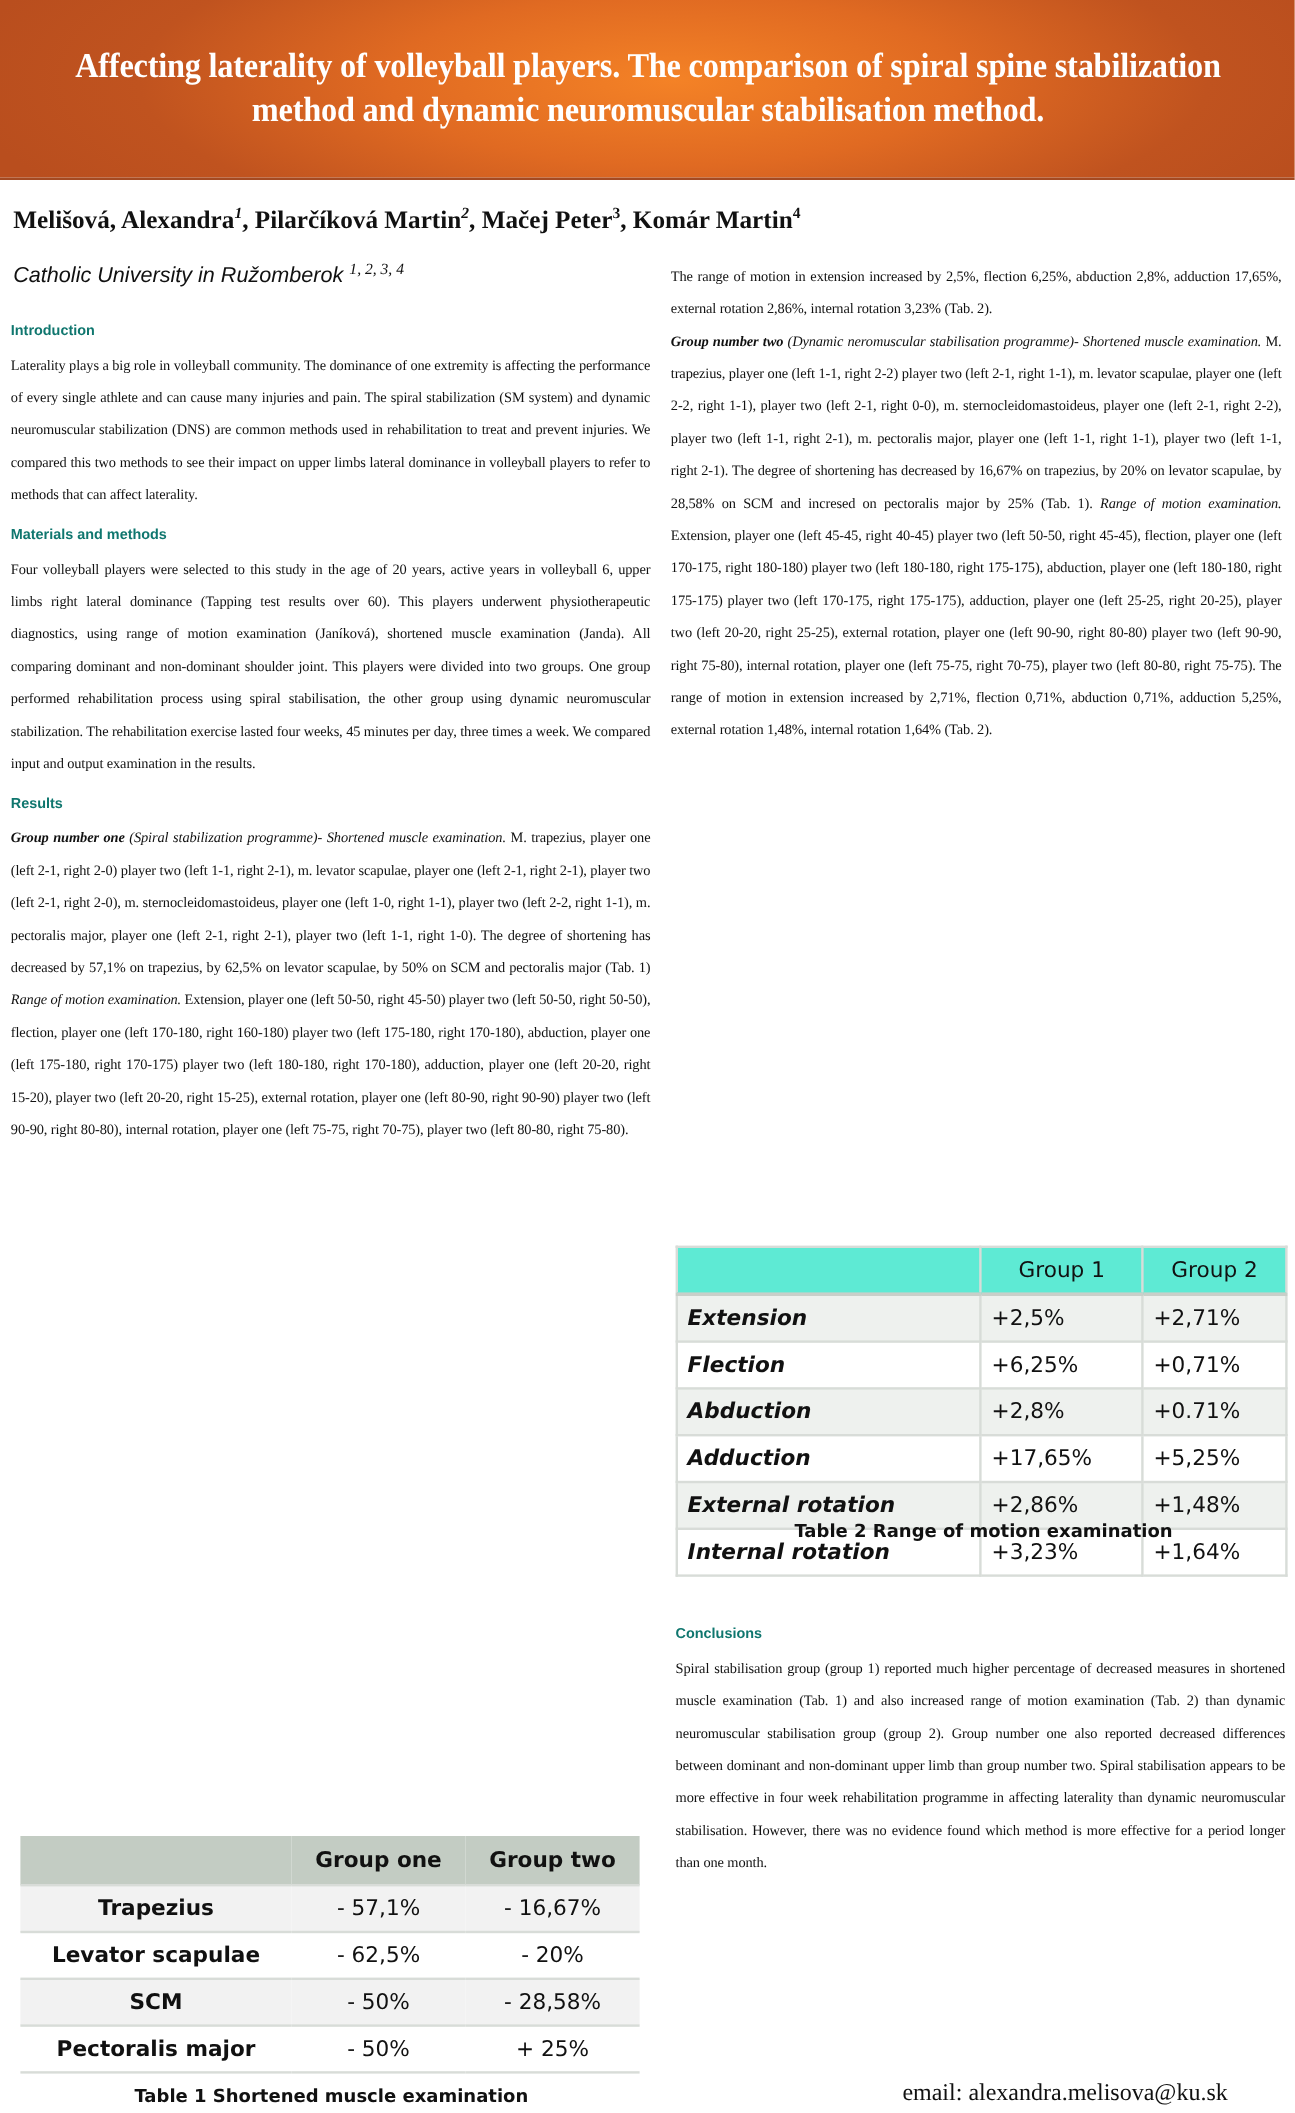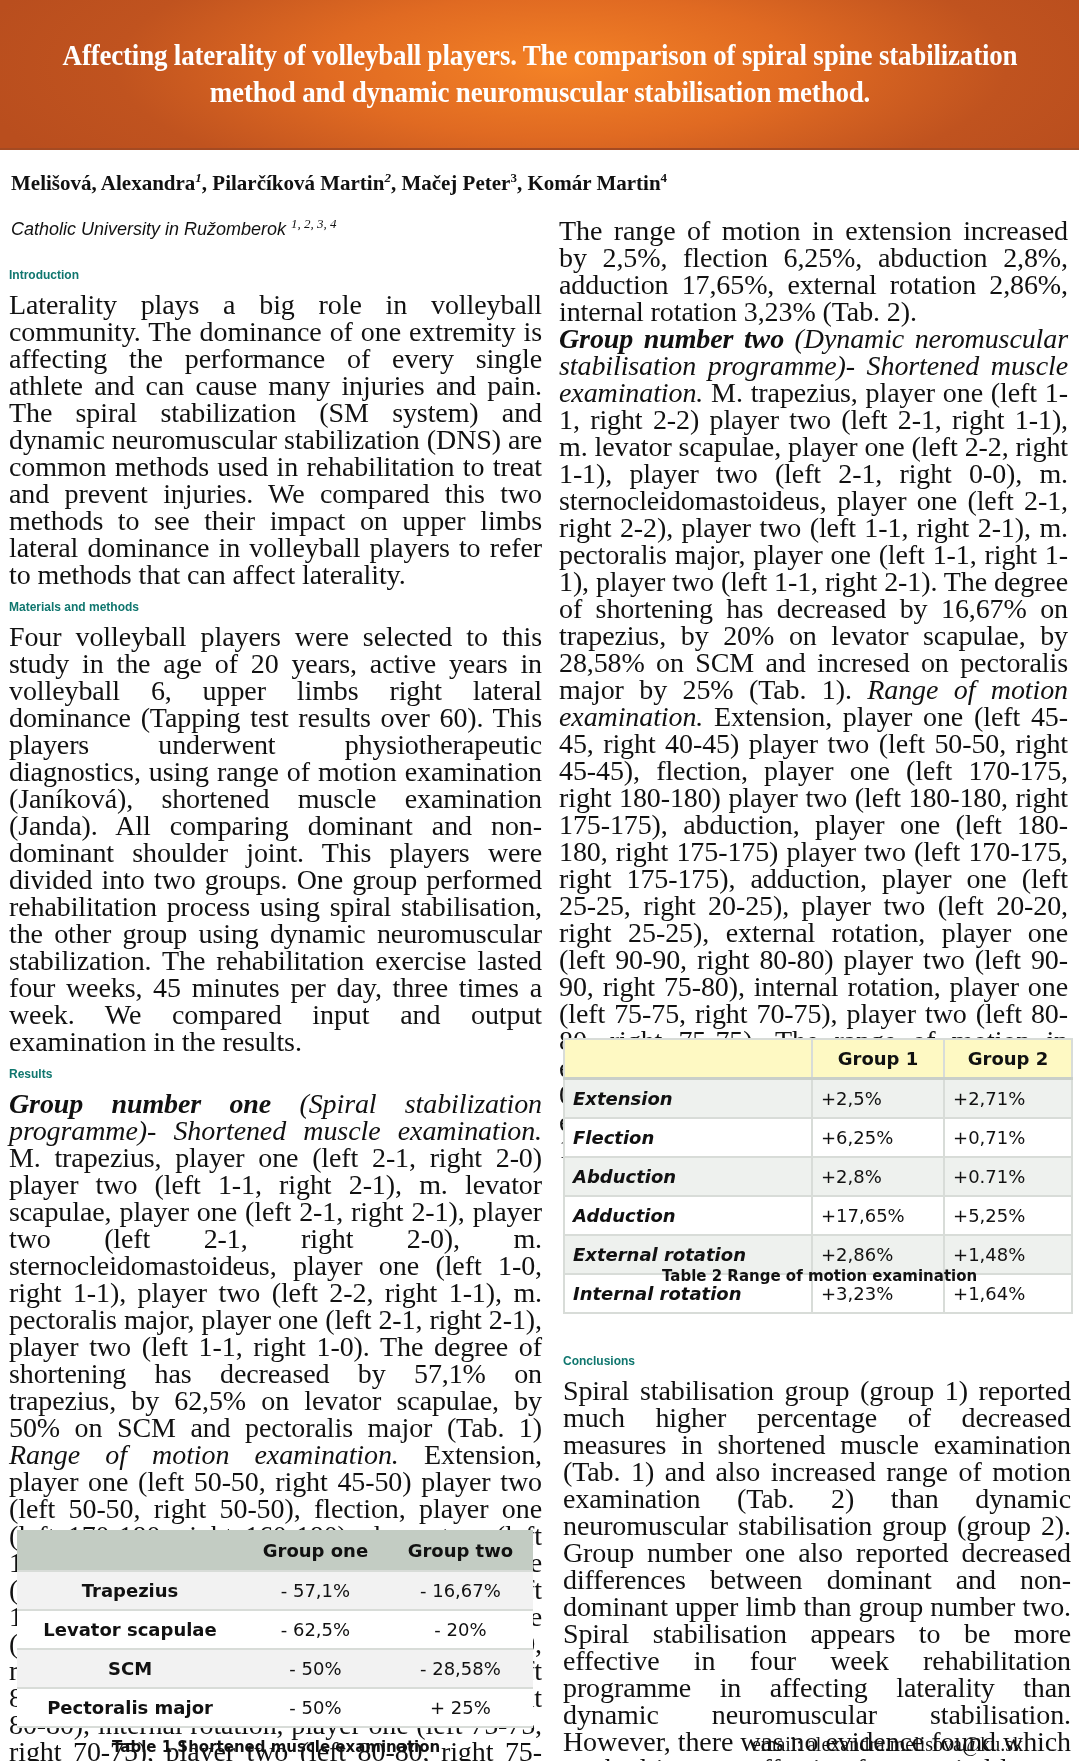--- a/index.html
+++ b/index.html
@@ -35,21 +35,21 @@
   }
   .affil sup { font-family: "Liberation Serif", serif; font-size: 13px; }
   .col { position: absolute; }
   .col-left { left: 9px; top: 262px; width: 533px; }
   .col-right { left: 559px; top: 217px; width: 509px; }
   .h2 {
     font-family: Liberation Sans, sans-serif; color: #0f766e;
     font-size: 12px; line-height: 26px; margin: 0 0 3px 0;
   }
   p.body {
-    margin: 0; font-size: 28px; line-height: 27px;
+    margin: 0; font-size: 12px; line-height: 27px;
     text-align: justify; letter-spacing: -0.1px;
   }
   .gap { height: 6px; }
   table.t {
     border-collapse: collapse;
     font-family: "DejaVu Sans", sans-serif; font-size: 18px;
   }
   table.t td, table.t th { border-bottom: 2px solid #d8dcd8; padding: 0 8px; height: 37px; }
   .t1 { position: absolute; left: 17px; top: 1530px; width: 516px; }
   .t1 thead th { background: #c3ccc3; font-weight: bold; height: 40px; }
@@ -57,21 +57,21 @@
   .t1 tbody tr:nth-child(even) td { background: #ffffff; }
   .t1 td { text-align: center; height: 38px; }
   .t1 td.lbl { font-weight: bold; }
   .caption {
     position: absolute; font-family: "DejaVu Sans", sans-serif;
     font-weight: bold; font-size: 15px; white-space: nowrap;
   }
   .cap1 { left: 112px; top: 1738px; }
   .t2 { position: absolute; left: 563px; top: 1038px; width: 510px; }
   .t2 th, .t2 td { border: 2px solid #d8dcd8; }
-  .t2 thead th { background: #fef9c3; font-weight: bold; height: 37px; border-bottom: 3px solid #c9cfc9; }
+  .t2 thead th { background: #5eead4; font-weight: normal; height: 37px; border-bottom: 3px solid #c9cfc9; }
   .t2 tbody tr:nth-child(odd) td { background: #eef1ee; }
   .t2 tbody tr:nth-child(even) td { background: #ffffff; }
   .t2 td { height: 35px; }
   .t2 td.lbl { text-align: left; font-weight: bold; padding-left: 8px; font-style: italic; }
   .cap2 { left: 662px; top: 1267px; }
   .concl { position: absolute; left: 563px; top: 1348px; width: 508px; }
   .email {
     position: absolute; left: 752px; top: 1733px; font-size: 20px; white-space: nowrap;
   }
 </style>

